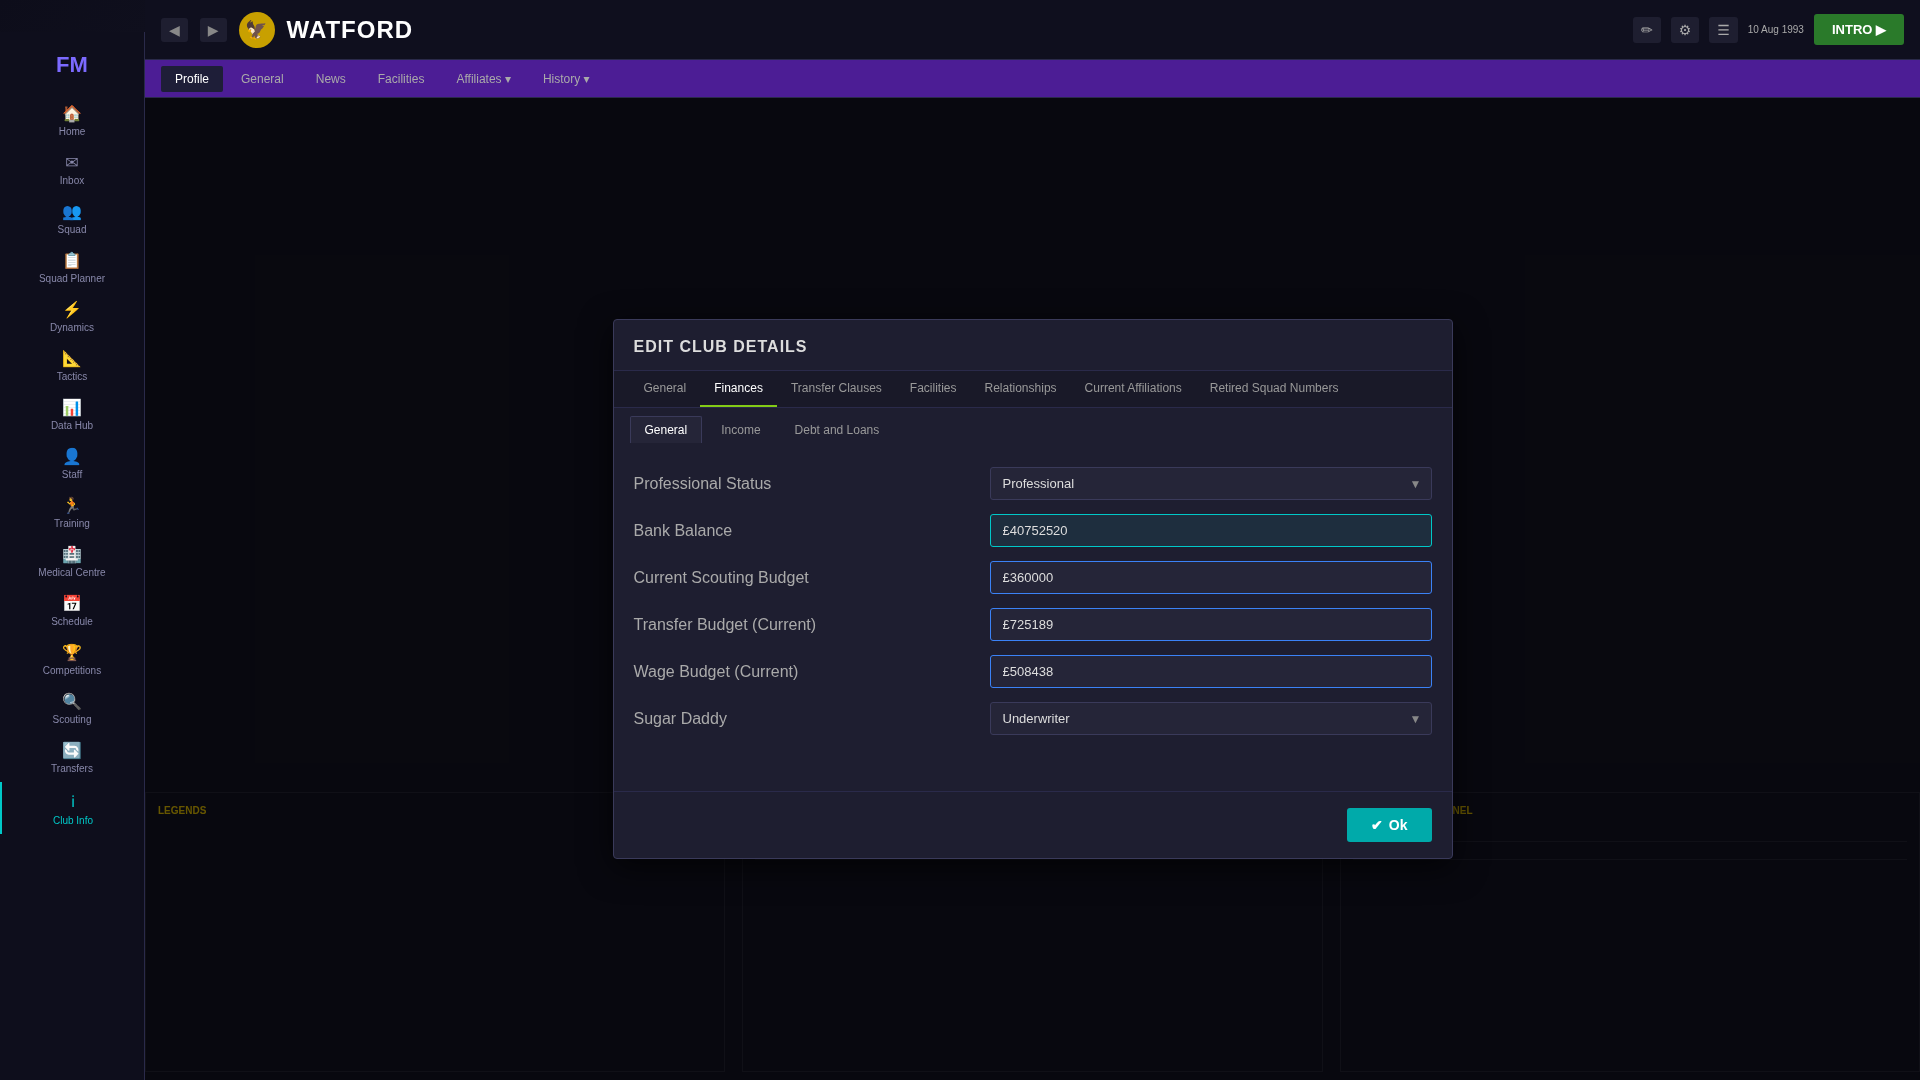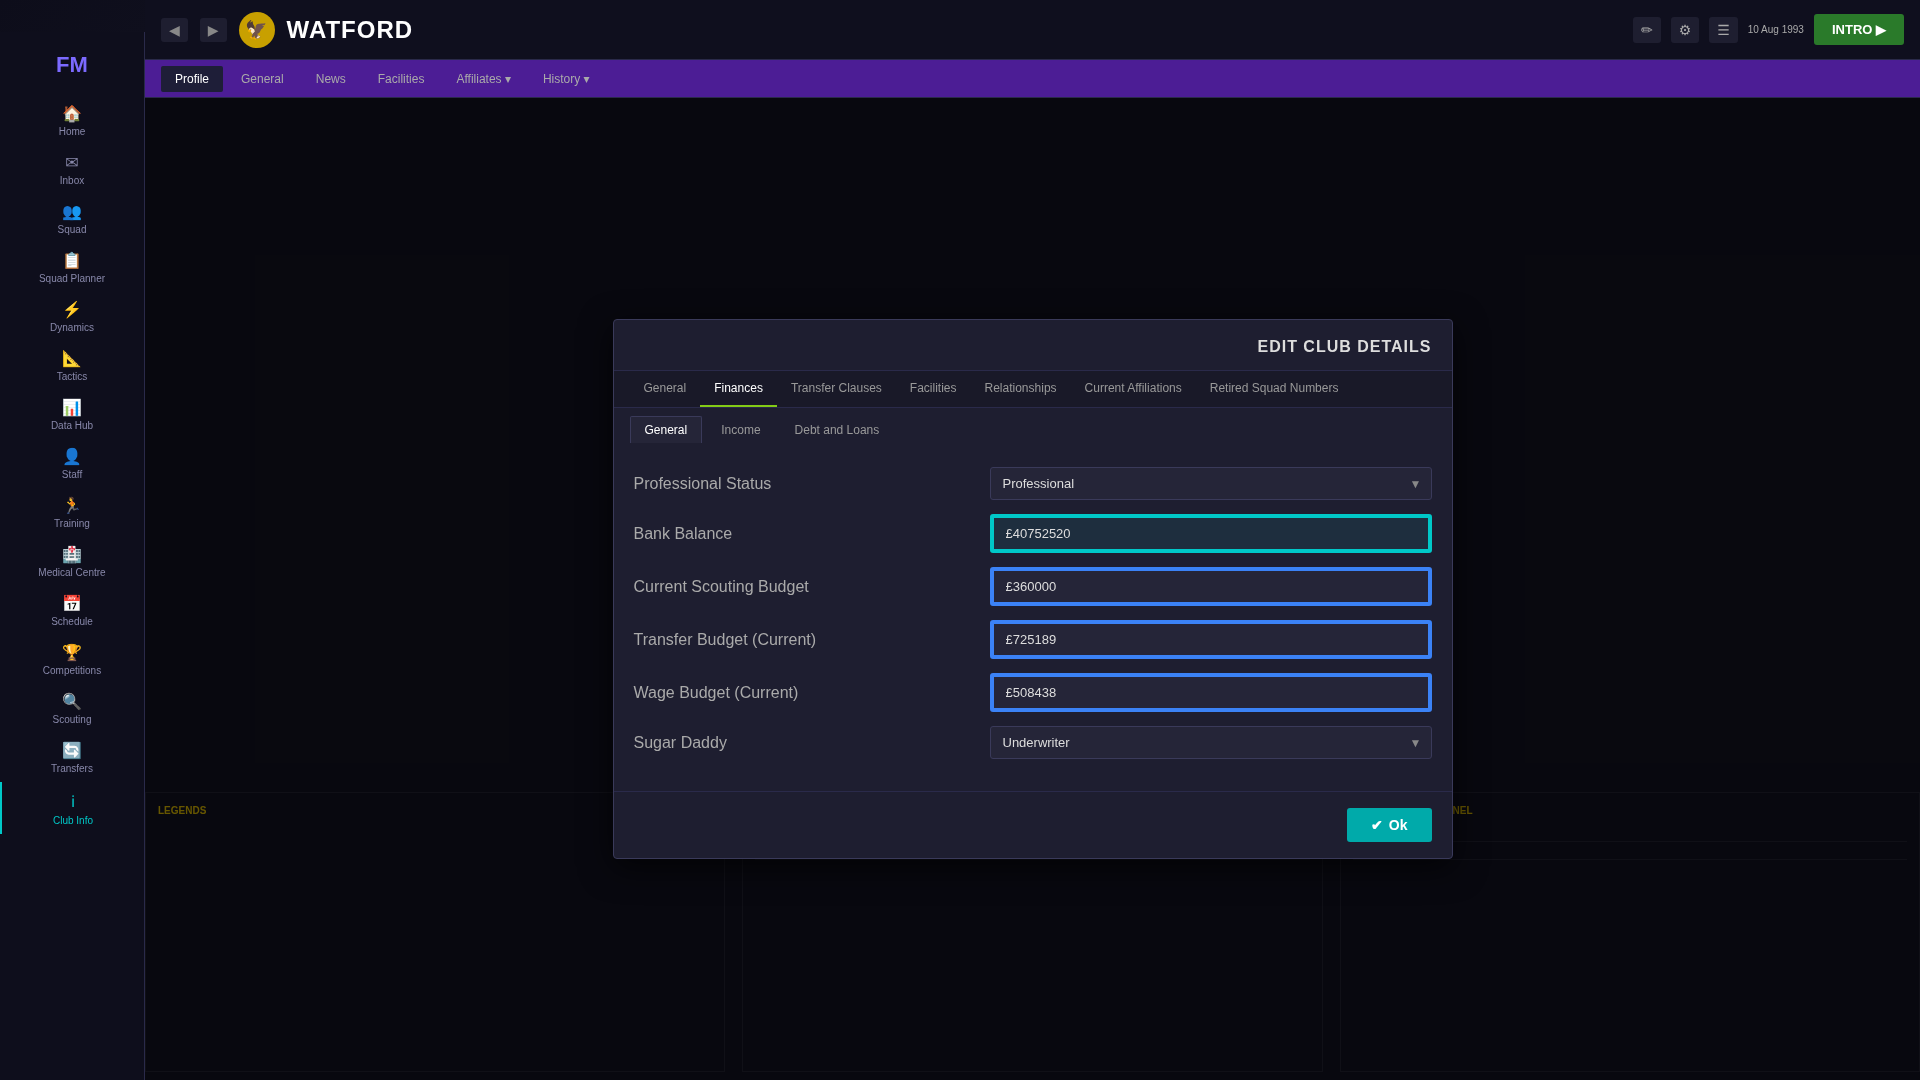--- a/index.html
+++ b/index.html
@@ -185,21 +185,21 @@
       background: #1e1e30;
       border: 1px solid #3a3a5a;
       border-radius: 4px;
       width: 840px;
       min-height: 540px;
       display: flex;
       flex-direction: column;
       box-shadow: 0 8px 32px rgba(0,0,0,0.7);
     }
     .modal-title {
-      text-align: right;
+      text-align: left;
       color: #ddd;
       font-size: 16px;
       font-weight: bold;
       padding: 18px 20px 14px;
       letter-spacing: 1px;
       border-bottom: 1px solid #2a2a4a;
     }
 
     
     .modal-tabs {
@@ -260,21 +260,21 @@
     }
     .form-label {
       color: #aaa;
       font-size: 16px;
       width: 340px;
       flex-shrink: 0;
     }
     .form-input {
       flex: 1;
       background: #252538;
-      border: 4px solid #3b82f6;
+      border: 1px solid #3b82f6;
       color: #ddd;
       font-size: 13px;
       padding: 8px 12px;
       border-radius: 3px;
       outline: none;
     }
     .form-input.highlighted {
       border-color: #00c8c8;
       background: #1e2e3e;
     }

